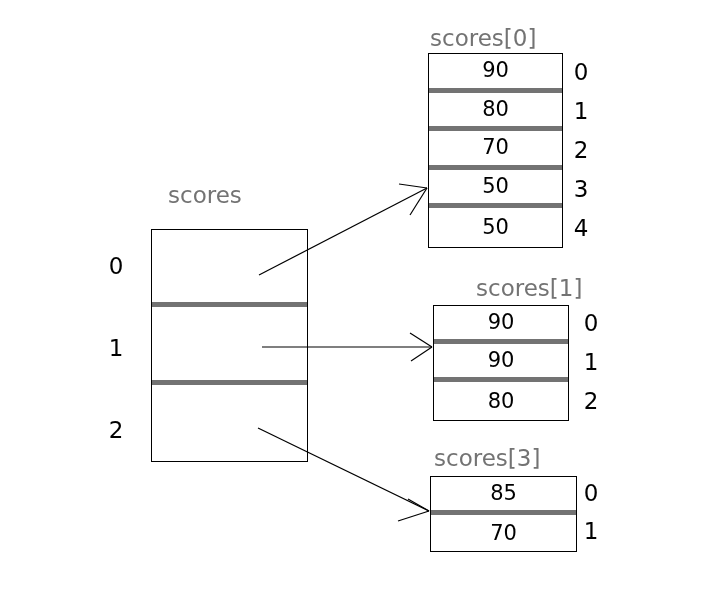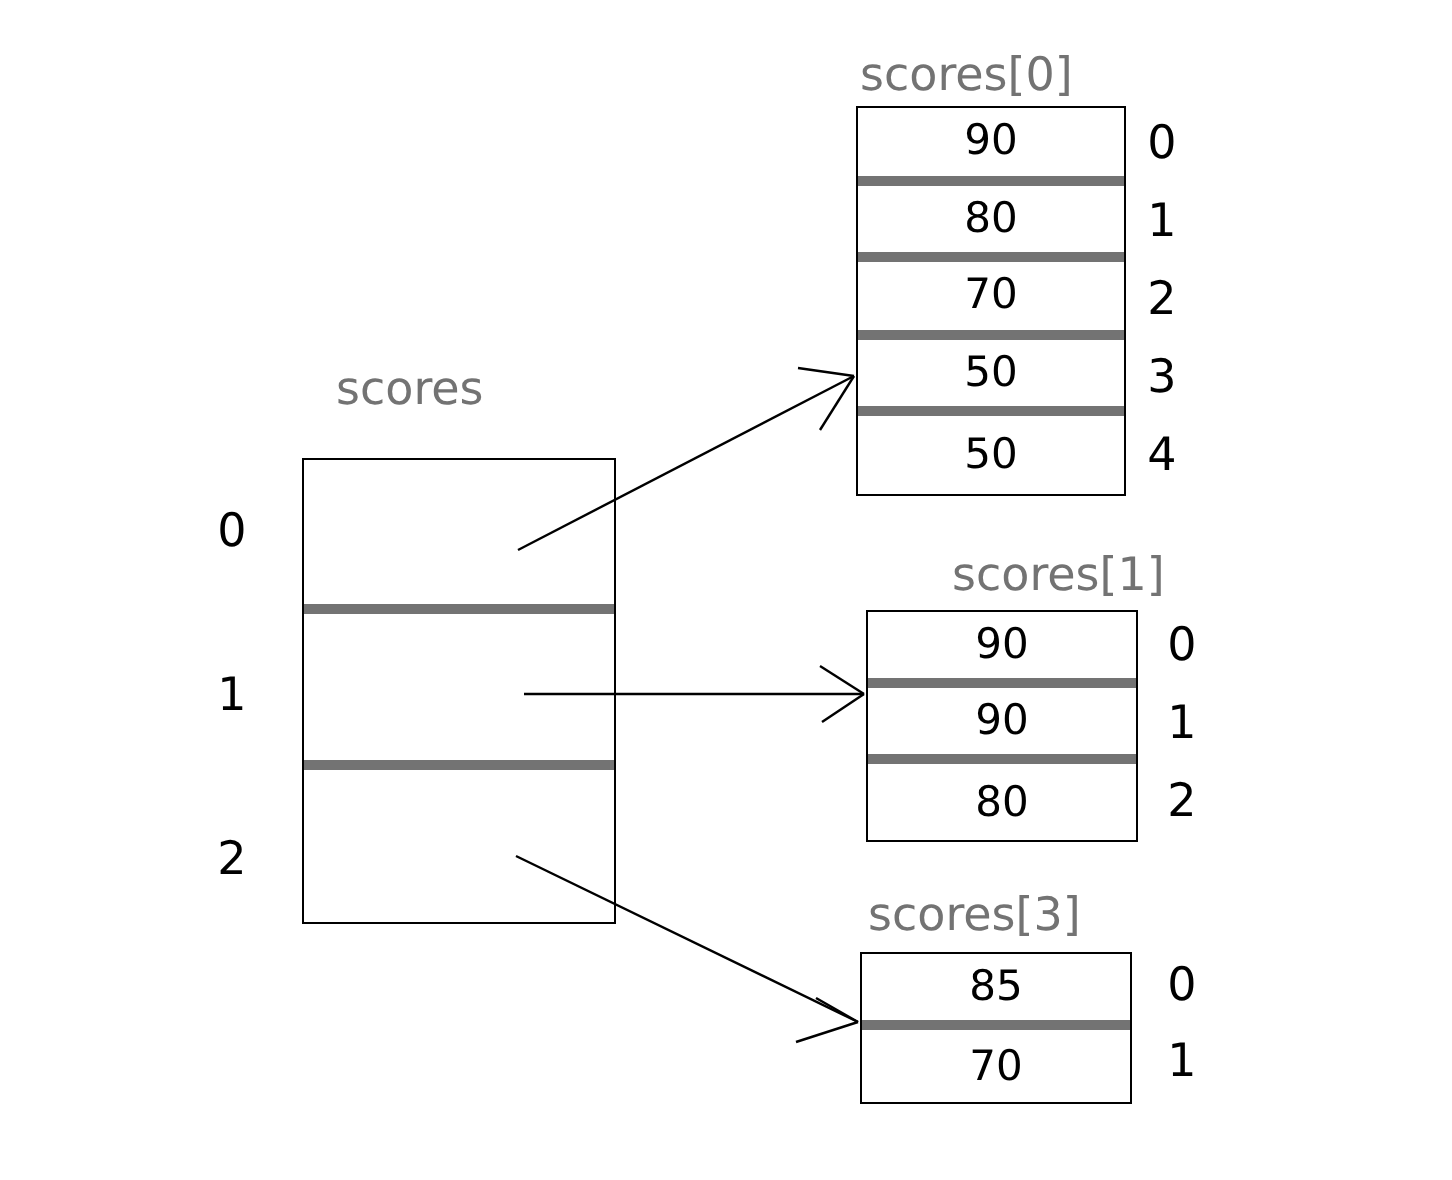--- a/index.html
+++ b/index.html
@@ -89,21 +89,21 @@
     top: 305px;
     width: 136px;
     height: 116px;
   }
   #scores1-box .cell { height: 38.2px; }
 
   
   #scores2-box {
     left: 430px;
     top: 476px;
-    width: 136px;
+    width: 147px;
     height: 76px;
   }
   #scores2-box .cell { height: 37.6px; }
 </style>
 </head>
 <body>
 
 <div id="canvas">
 
   <svg class="arrow-layer" viewBox="0 0 726 590" width="726" height="590">

